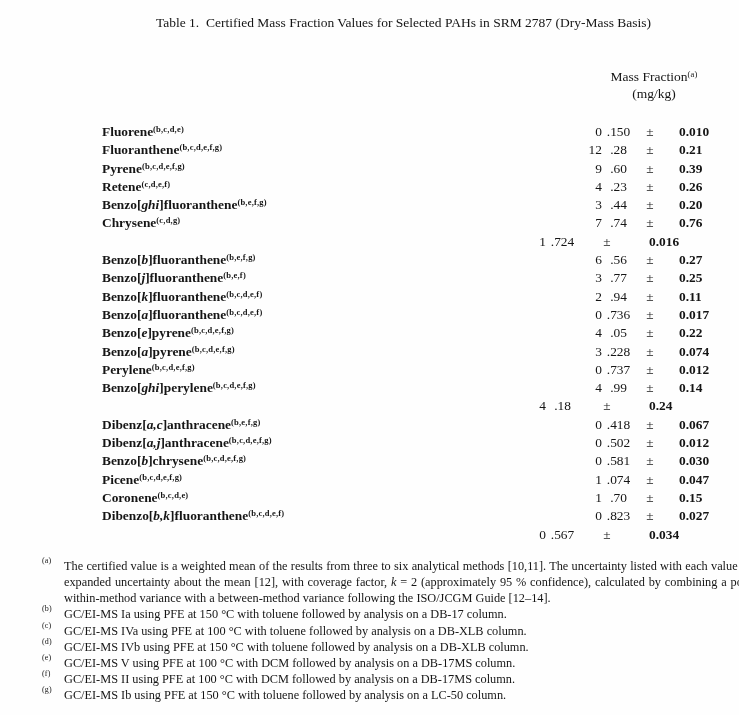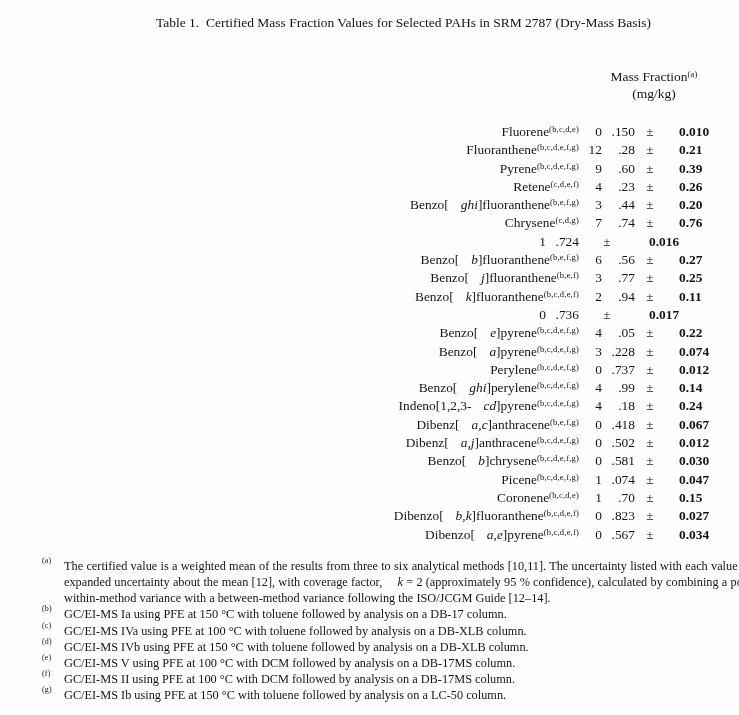--- a/index.html
+++ b/index.html
@@ -29,37 +29,37 @@
   }
   sup{font-size:8.5px;line-height:0;vertical-align:4px;letter-spacing:0.2px;}
   #rows{margin-top:21px;}
   .trow{
     display:grid;
     grid-template-columns:477px 56px 30px 64px;
     height:18.3px;
     line-height:18.3px;
     font-size:13.4px;
   }
-  .cname{text-align:right;white-space:nowrap;}
+  .cname{text-align:left;white-space:nowrap;font-weight:bold;}
   .val{display:flex;}
   .vint{flex:1;text-align:right;}
-  .vfrac{width:33px;text-align:right;}
+  .vfrac{width:33px;text-align:center;}
   .pm{text-align:center;}
   .unc{padding-left:14px;text-align:left;font-weight:bold;}
   #footnotes{margin-top:14px;font-size:12.3px;line-height:16.2px;}
   .fn{
     display:grid;
     grid-template-columns:22px 1fr;
     padding-left:8px;
     padding-right:9px;
   }
   .fmark{padding-top:3px;font-size:8px;}
   .ftext{text-align:left;}
   .fn.justify .ftext{text-align:justify;}
-  i{font-style:italic;margin-left:12px;}
+  i{font-style:italic;}
 </style>
 </head>
 <body>
 
 <div class="page">
 
   <div class="title">Table 1.  Certified Mass Fraction Values for Selected PAHs in SRM 2787 (Dry-Mass Basis)</div>
 
   <div class="tablewrap">
 
@@ -152,20 +152,21 @@
         <div class="trow">
           <span class="cname">Benzo[<i>k</i>]fluoranthene<sup>(b,c,d,e,f)</sup></span>
           <span class="val">
             <span class="vint">2</span>
             <span class="vfrac">.94</span>
           </span>
           <span class="pm">±</span>
           <span class="unc">0.11</span>
         </div>
         <div class="trow">
+          <span class="cname">Benzo[<i>a</i>]fluoranthene<sup>(b,c,d,e,f)</sup></span>
           <span class="val">
             <span class="vint">0</span>
             <span class="vfrac">.736</span>
           </span>
           <span class="pm">±</span>
           <span class="unc">0.017</span>
         </div>
         <div class="trow">
           <span class="cname">Benzo[<i>e</i>]pyrene<sup>(b,c,d,e,f,g)</sup></span>
           <span class="val">
@@ -196,21 +197,20 @@
         <div class="trow">
           <span class="cname">Benzo[<i>ghi</i>]perylene<sup>(b,c,d,e,f,g)</sup></span>
           <span class="val">
             <span class="vint">4</span>
             <span class="vfrac">.99</span>
           </span>
           <span class="pm">±</span>
           <span class="unc">0.14</span>
         </div>
         <div class="trow">
-          <span class="cname">Indeno[1,2,3-<i>cd</i>]pyrene<sup>(b,c,d,e,f,g)</sup></span>
           <span class="val">
             <span class="vint">4</span>
             <span class="vfrac">.18</span>
           </span>
           <span class="pm">±</span>
           <span class="unc">0.24</span>
         </div>
         <div class="trow">
           <span class="cname">Dibenz[<i>a,c</i>]anthracene<sup>(b,e,f,g)</sup></span>
           <span class="val">
@@ -259,21 +259,20 @@
         <div class="trow">
           <span class="cname">Dibenzo[<i>b,k</i>]fluoranthene<sup>(b,c,d,e,f)</sup></span>
           <span class="val">
             <span class="vint">0</span>
             <span class="vfrac">.823</span>
           </span>
           <span class="pm">±</span>
           <span class="unc">0.027</span>
         </div>
         <div class="trow">
-          <span class="cname">Dibenzo[<i>a,e</i>]pyrene<sup>(b,c,d,e,f)</sup></span>
           <span class="val">
             <span class="vint">0</span>
             <span class="vfrac">.567</span>
           </span>
           <span class="pm">±</span>
           <span class="unc">0.034</span>
         </div>
       </div>
 
   </div>

